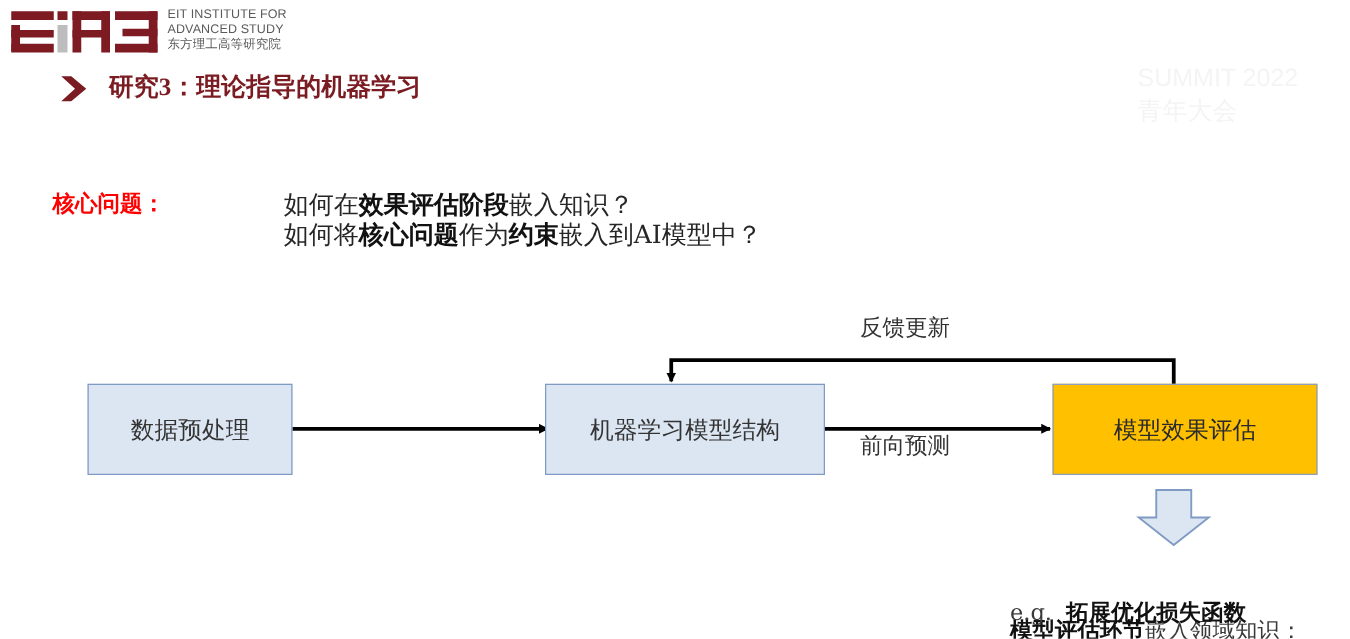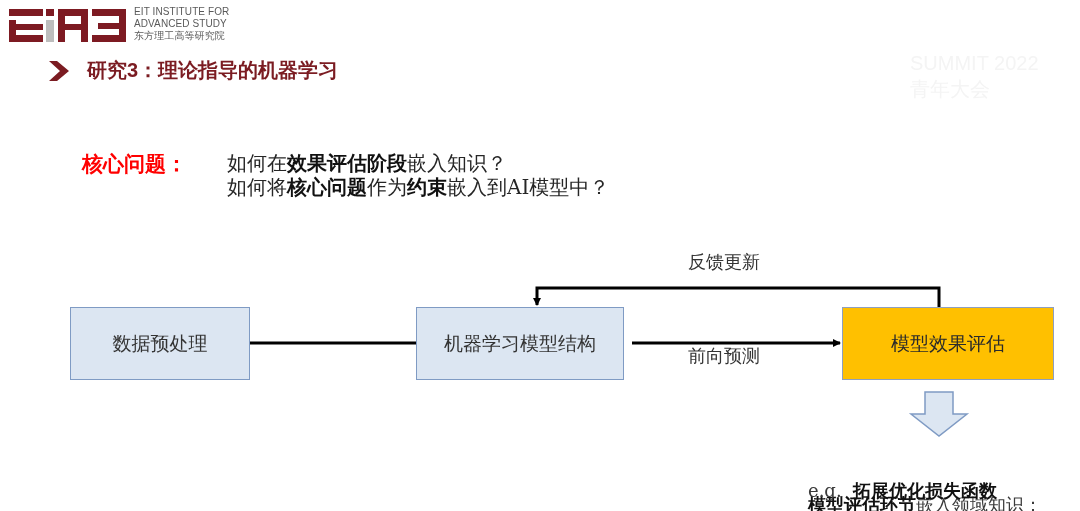--- a/index.html
+++ b/index.html
@@ -15,34 +15,34 @@
     .logo-text {
       position: absolute; left: 134px; top: 6px;
       font-family: "Liberation Sans", sans-serif; font-size: 10px; line-height: 12px;
       color: #5a5a5a; letter-spacing: 0.1px;
     }
     .logo-text div { white-space: nowrap; }
     
     .title-chevron { position: absolute; left: 48px; top: 60px; width: 22px; height: 22px; }
     .title-text {
       position: absolute; left: 87px; top: 57px;
-      font-family: Liberation Sans, sans-serif; font-weight: bold; font-size: 20px; line-height: 26px;
+      font-family: Liberation Serif, serif; font-weight: bold; font-size: 20px; line-height: 26px;
       color: #7B1C22; white-space: nowrap;
     }
     
     .watermark {
       position: absolute; left: 910px; top: 50px; color: #f4f4f4;
       font-family: "Liberation Sans", sans-serif; font-size: 20px; line-height: 26px;
       white-space: nowrap;
     }
     
     .core-label {
       position: absolute; left: 42px; top: 152px;
-      font-family: "DejaVu Sans", sans-serif; font-weight: bold; font-size: 21px; line-height: 24px;
-      color: #FF0000; white-space: nowrap; margin-left: 40px;
+      font-family: "DejaVu Sans", sans-serif; font-weight: bold; font-size: 18px; line-height: 24px;
+      color: #FF0000; white-space: nowrap;
     }
     .q-line {
       position: absolute; left: 227px;
       font-family: "DejaVu Serif", serif; font-size: 20px; line-height: 24px;
       color: #262626; white-space: nowrap;
     }
     .q-line b { font-family: "DejaVu Sans", sans-serif; font-weight: bold; color: #111; }
     
     .box {
       position: absolute; box-sizing: border-box;
@@ -131,24 +131,24 @@
     <line x1="632" y1="343" x2="840" y2="343" stroke="#000" stroke-width="3" marker-end="url(#ah)"></line>
   </g>
   <g>
     <polyline points="939,308 939,288 537,288 537,305" fill="none" stroke="#000" stroke-width="3" marker-end="url(#ah)"></polyline>
   </g>
   <g>
     <polygon points="925,392 953,392 953,414 967,414 939,436 911,414 925,414" fill="#DCE6F2" stroke="#7F9BC4" stroke-width="1.5"></polygon>
   </g>
 </svg>
 
-<div class="box" style="left:70px;top:307px;width:180px;height:73px;">
+<div class="box" style="left:70px;top:307px;width:164px;height:73px;">
   <span>数据预处理</span>
 </div>
-<div class="box" style="left:416px;top:307px;width:208px;height:73px;">
+<div class="box" style="left:436px;top:307px;width:224px;height:73px;">
   <span>机器学习模型结构</span>
 </div>
 <div class="box eval" style="left:842px;top:307px;width:212px;height:73px;">
   <span>模型效果评估</span>
 </div>
 
 <div class="flow-label" style="left:688px;top:250px;">反馈更新</div>
 <div class="flow-label" style="left:688px;top:344px;">前向预测</div>
 
 <div class="note" style="top:453px;margin-top:40px;">

